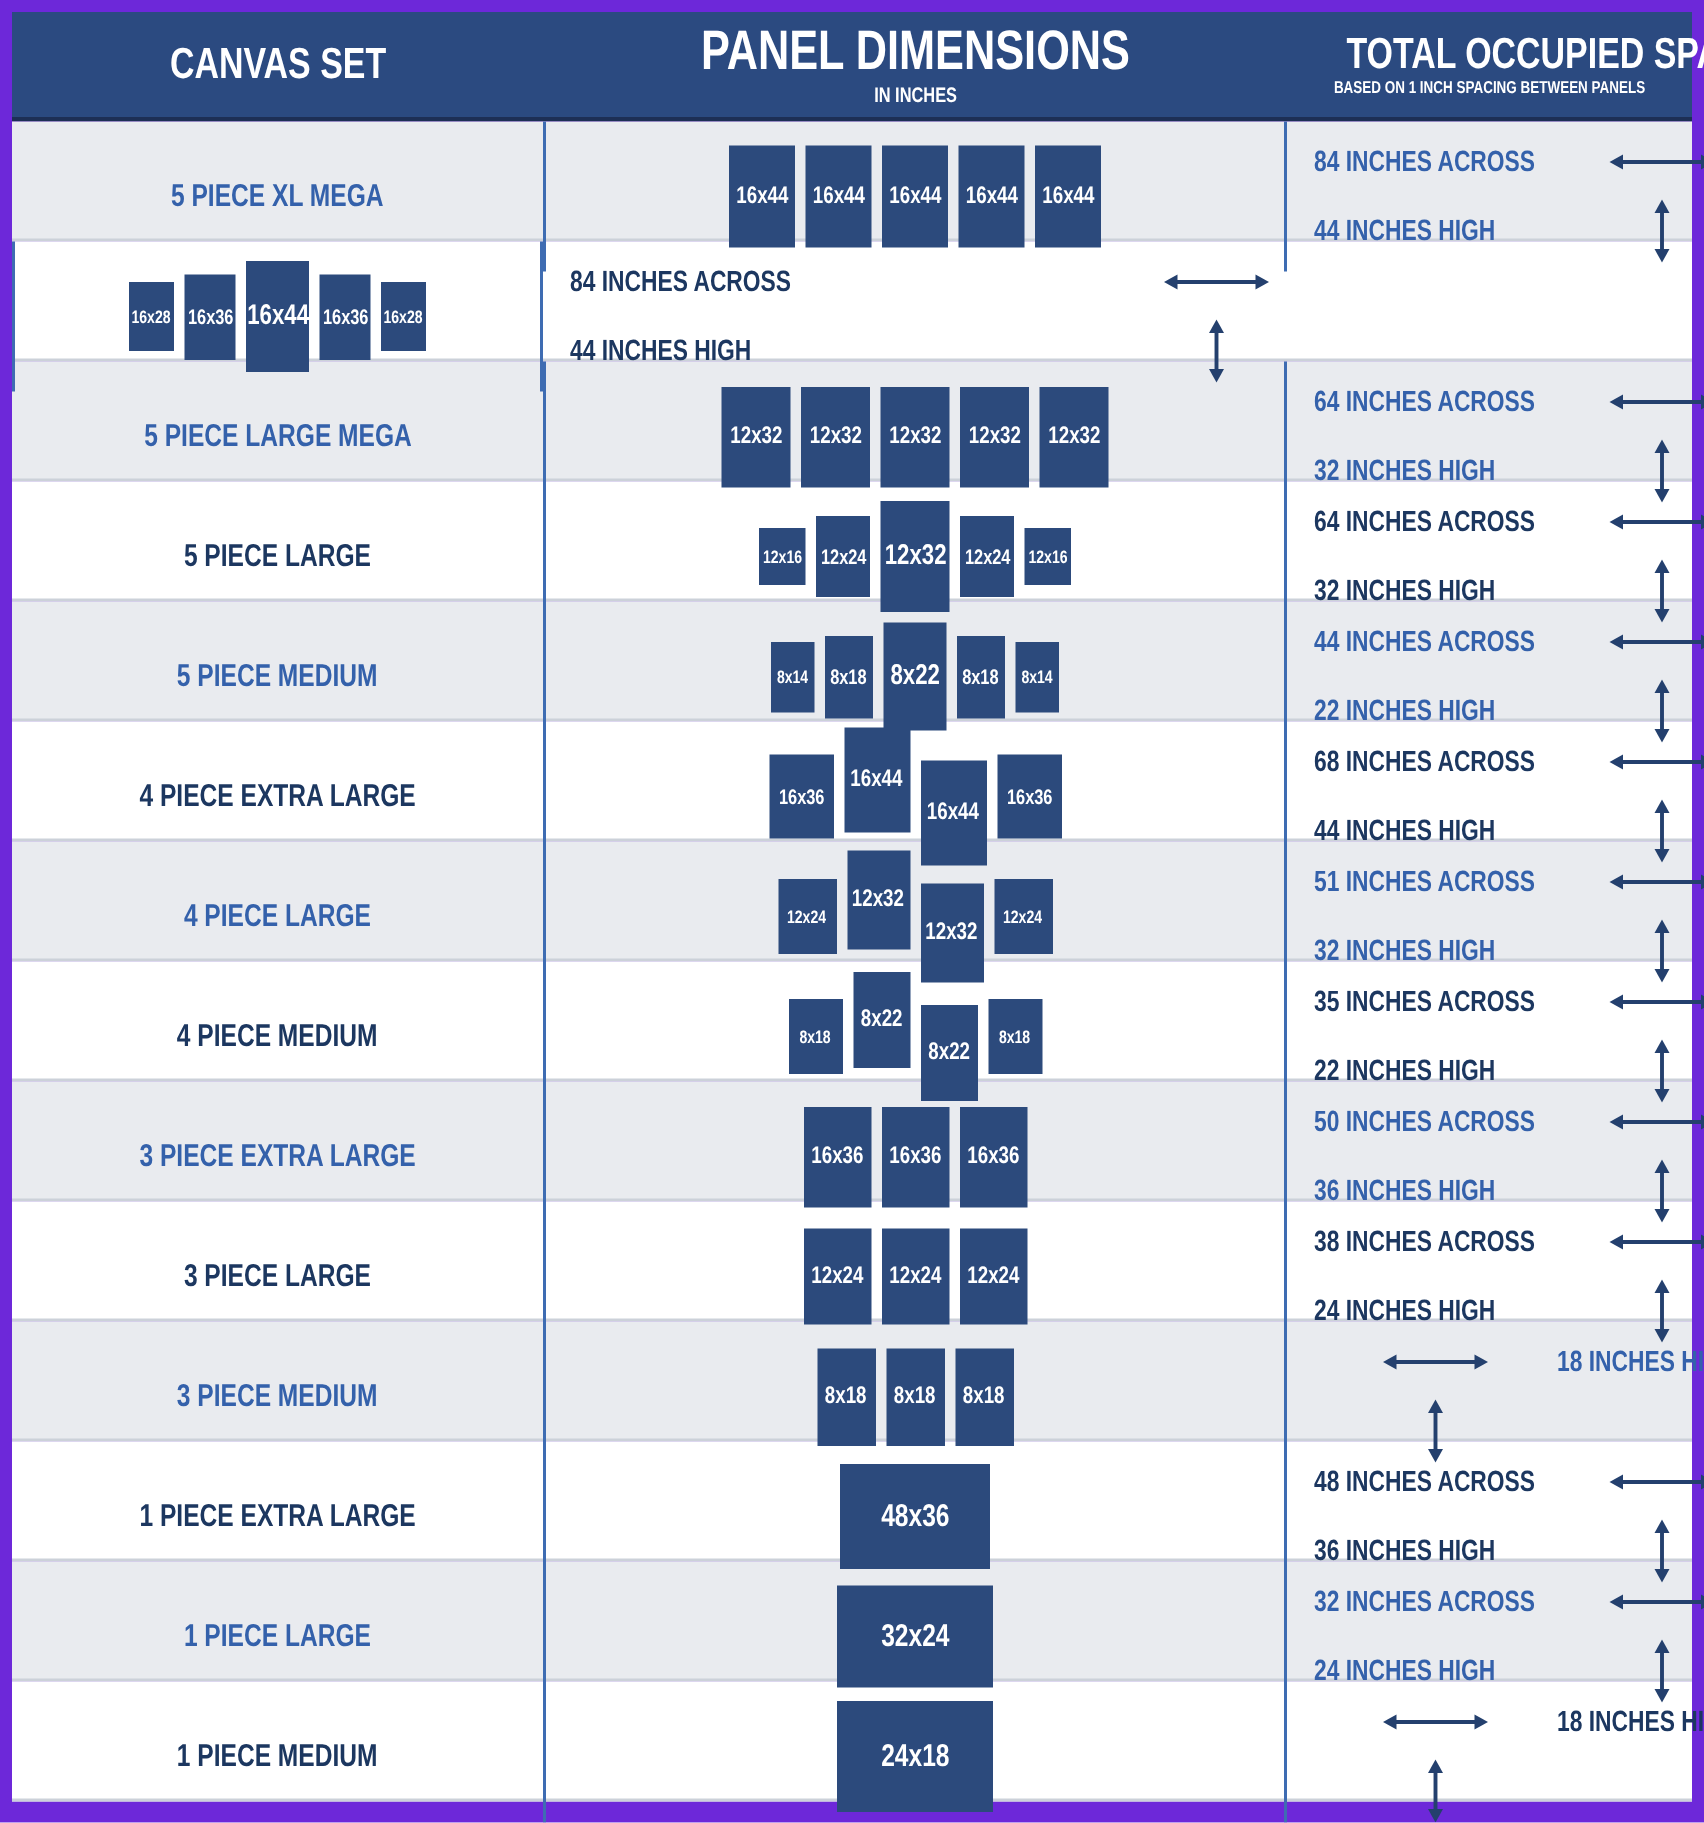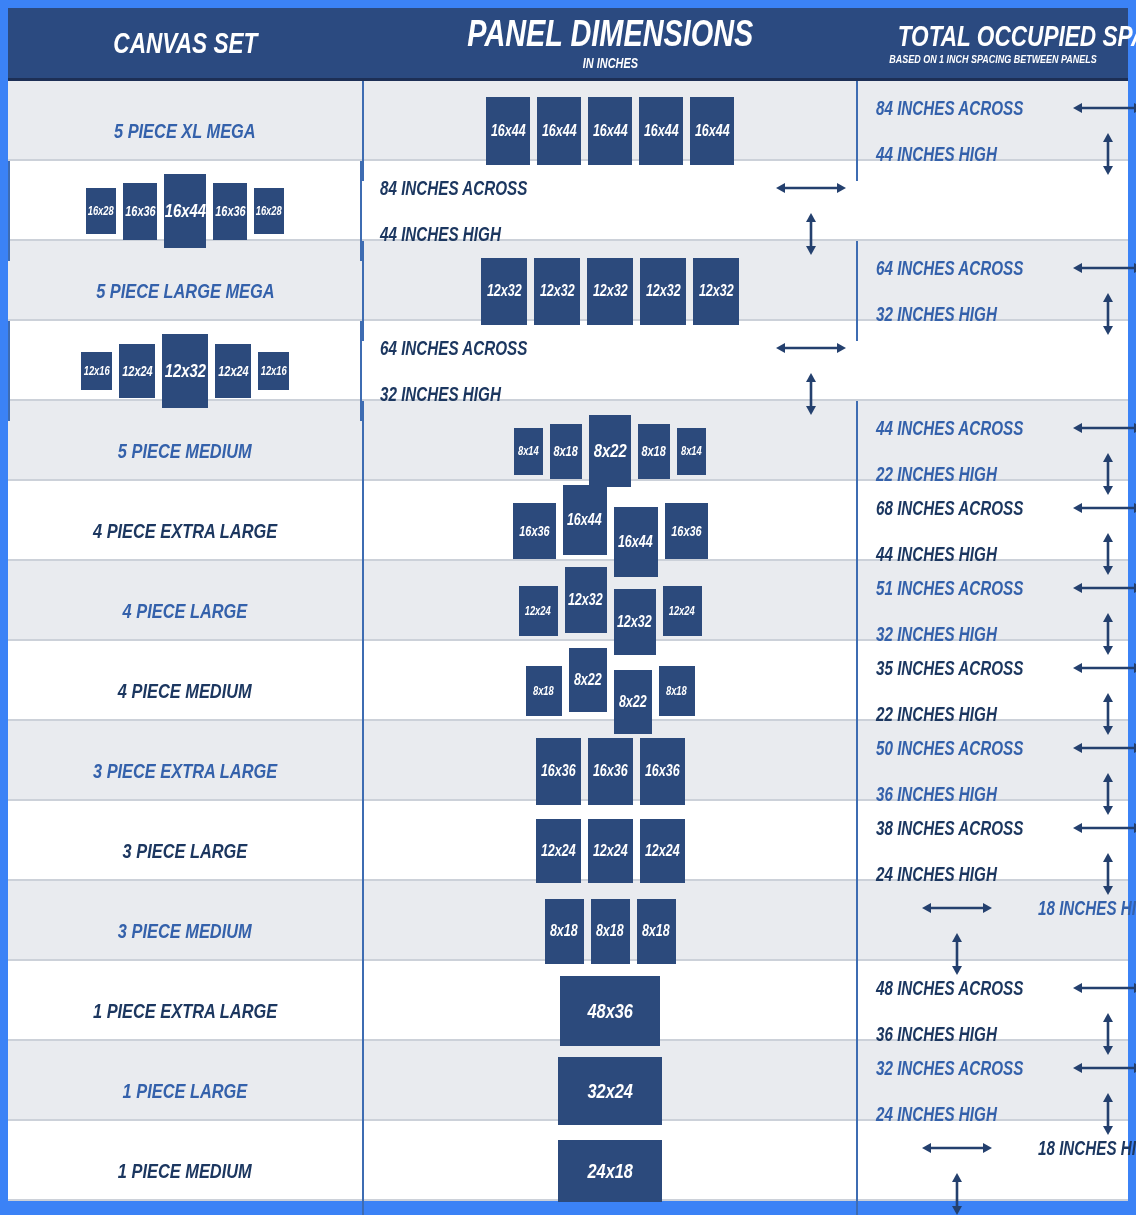--- a/index.html
+++ b/index.html
@@ -9,21 +9,21 @@
     --rowlight:#e9ebef;
     --rowwhite:#ffffff;
     --divider:#ccd1d9;
     --vline:#3e6cb2;
     --accent-text:#3461ab;
     --dark-text:#1c3760;
     --arrow:#24406e;
   }
   html,body{margin:0;padding:0;background:#ffffff;}
   body{font-family:"Liberation Sans","DejaVu Sans",sans-serif;}
-  .sheet{width:1136px;height:1215px;background:#3b82f6;position:relative;overflow:hidden;font-style:italic;}
+  .sheet{width:1136px;height:1215px;background:#6d28d9;position:relative;overflow:hidden;}
   .table{position:absolute;left:8px;top:8px;width:1120px;}
 
   
   .cond{display:inline-block;transform:scaleX(0.78);transform-origin:50% 50%;white-space:nowrap;}
   .cond-l{display:inline-block;transform:scaleX(0.78);transform-origin:0 50%;white-space:nowrap;}
 
   
   .hdr{height:70px;background:var(--navy);display:grid;grid-template-columns:354px 496px 270px;align-items:center;color:#fff;}
   .hdr-shadow{height:3px;background:var(--shadow);}
   .hcell{text-align:center;line-height:1.05;}
@@ -189,20 +189,23 @@
             <div class="iarrow">
               <svg width="16" height="46" viewBox="0 0 16 46" xmlns="http://www.w3.org/2000/svg">
                 <line x1="8" y1="9" x2="8" y2="37" stroke="#24406e" stroke-width="2.6"></line>
                 <path d="M3 11 L8 2 L13 11 Z" fill="#24406e"></path>
                 <path d="M3 35 L8 44 L13 35 Z" fill="#24406e"></path>
               </svg>
             </div>
           </div>
         </div>
         <div class="row">
+          <div class="cell-name">
+            <span class="cond">5 PIECE LARGE</span>
+          </div>
           <div class="cell-panels">
             <div class="panel" style="width: 31px; height: 38px;">
               <span class="cond" style="font-size: 12px;">12x16</span>
             </div>
             <div class="panel" style="width: 36px; height: 54px;">
               <span class="cond" style="font-size: 14px;">12x24</span>
             </div>
             <div class="panel" style="width: 46px; height: 74px;">
               <span class="cond" style="font-size: 19px;">12x32</span>
             </div>
@@ -576,21 +579,21 @@
                 <path d="M3 35 L8 44 L13 35 Z" fill="#24406e"></path>
               </svg>
             </div>
           </div>
         </div>
         <div class="row">
           <div class="cell-name">
             <span class="cond">1 PIECE MEDIUM</span>
           </div>
           <div class="cell-panels">
-            <div class="panel" style="width: 104px; height: 62px;">
+            <div class="panel" style="width: 104px; height: 74px;">
               <span class="cond" style="font-size: 21px;">24x18</span>
             </div>
           </div>
           <div class="cell-info">
             <div class="iarrow">
               <svg width="74" height="16" viewBox="0 0 74 16" xmlns="http://www.w3.org/2000/svg">
                 <line x1="9" y1="8" x2="65" y2="8" stroke="#24406e" stroke-width="2.6"></line>
                 <path d="M11 3 L2 8 L11 13 Z" fill="#24406e"></path>
                 <path d="M63 3 L72 8 L63 13 Z" fill="#24406e"></path>
               </svg>

